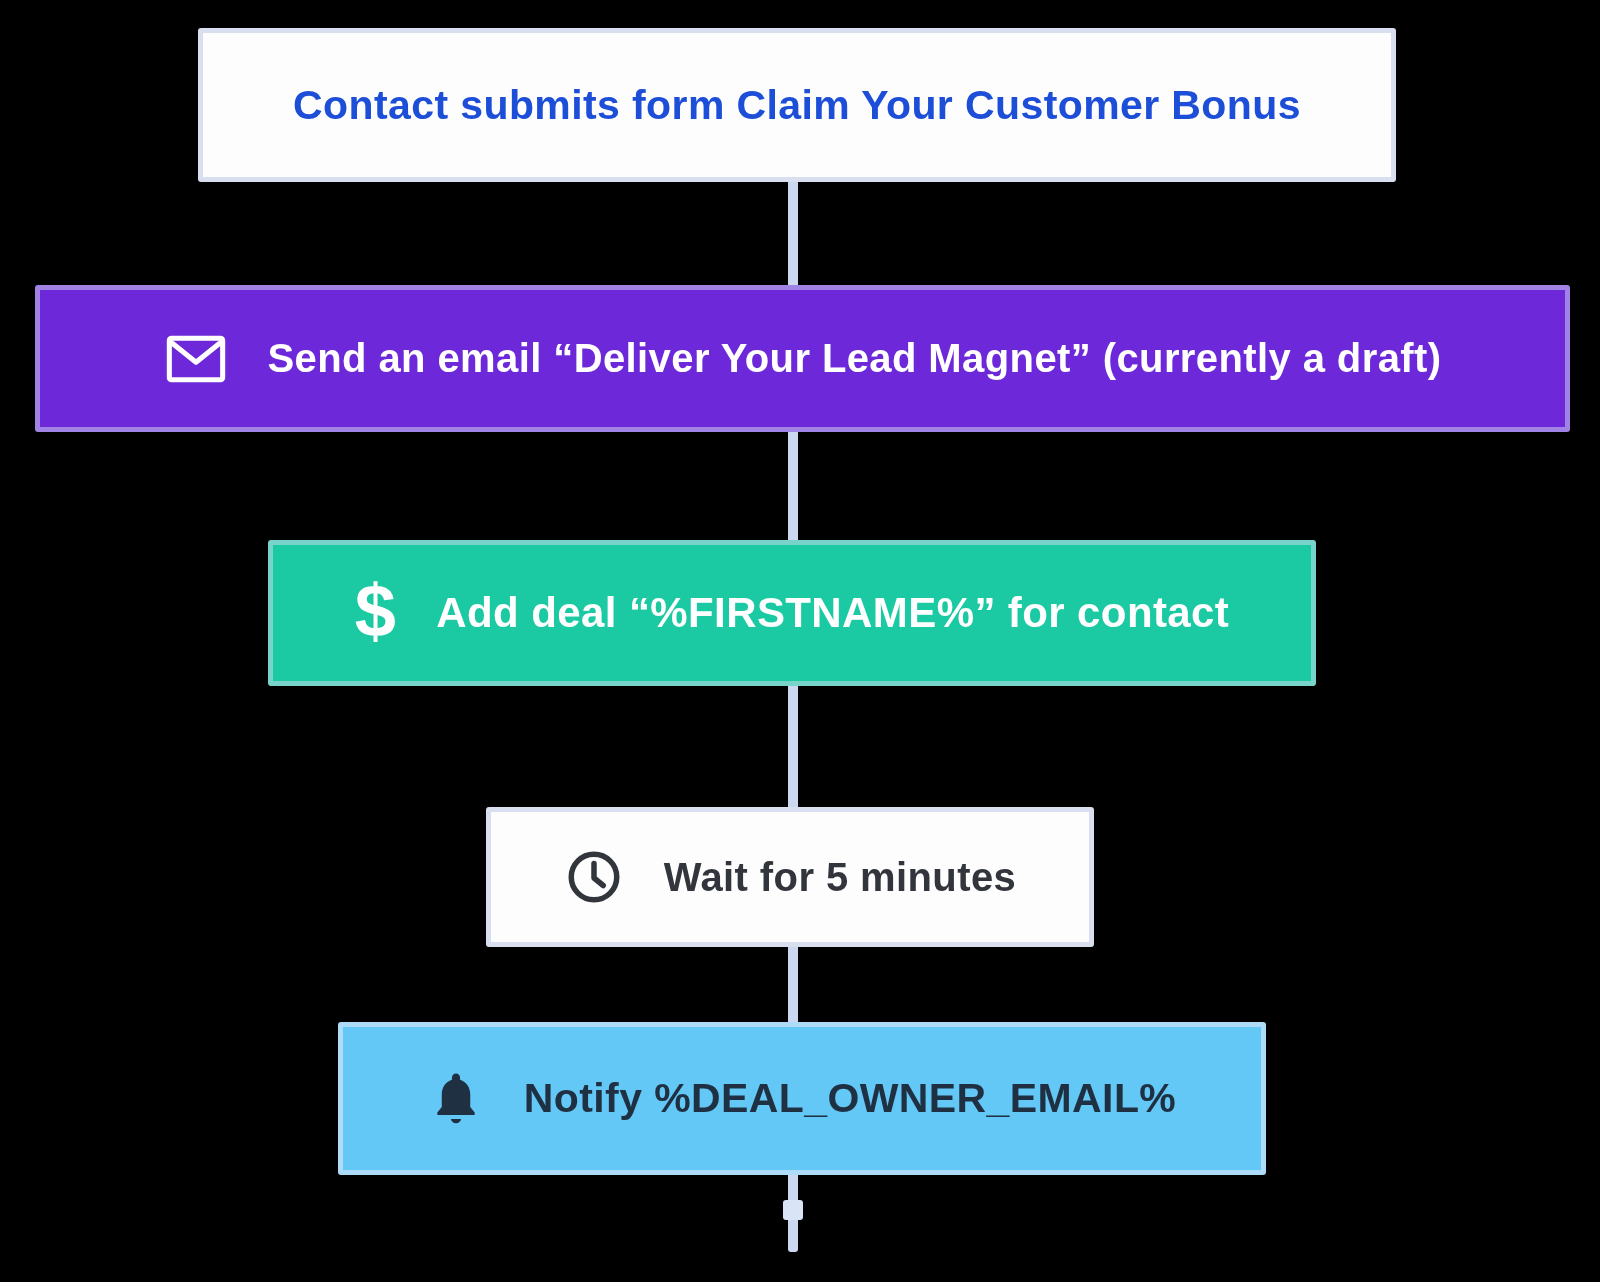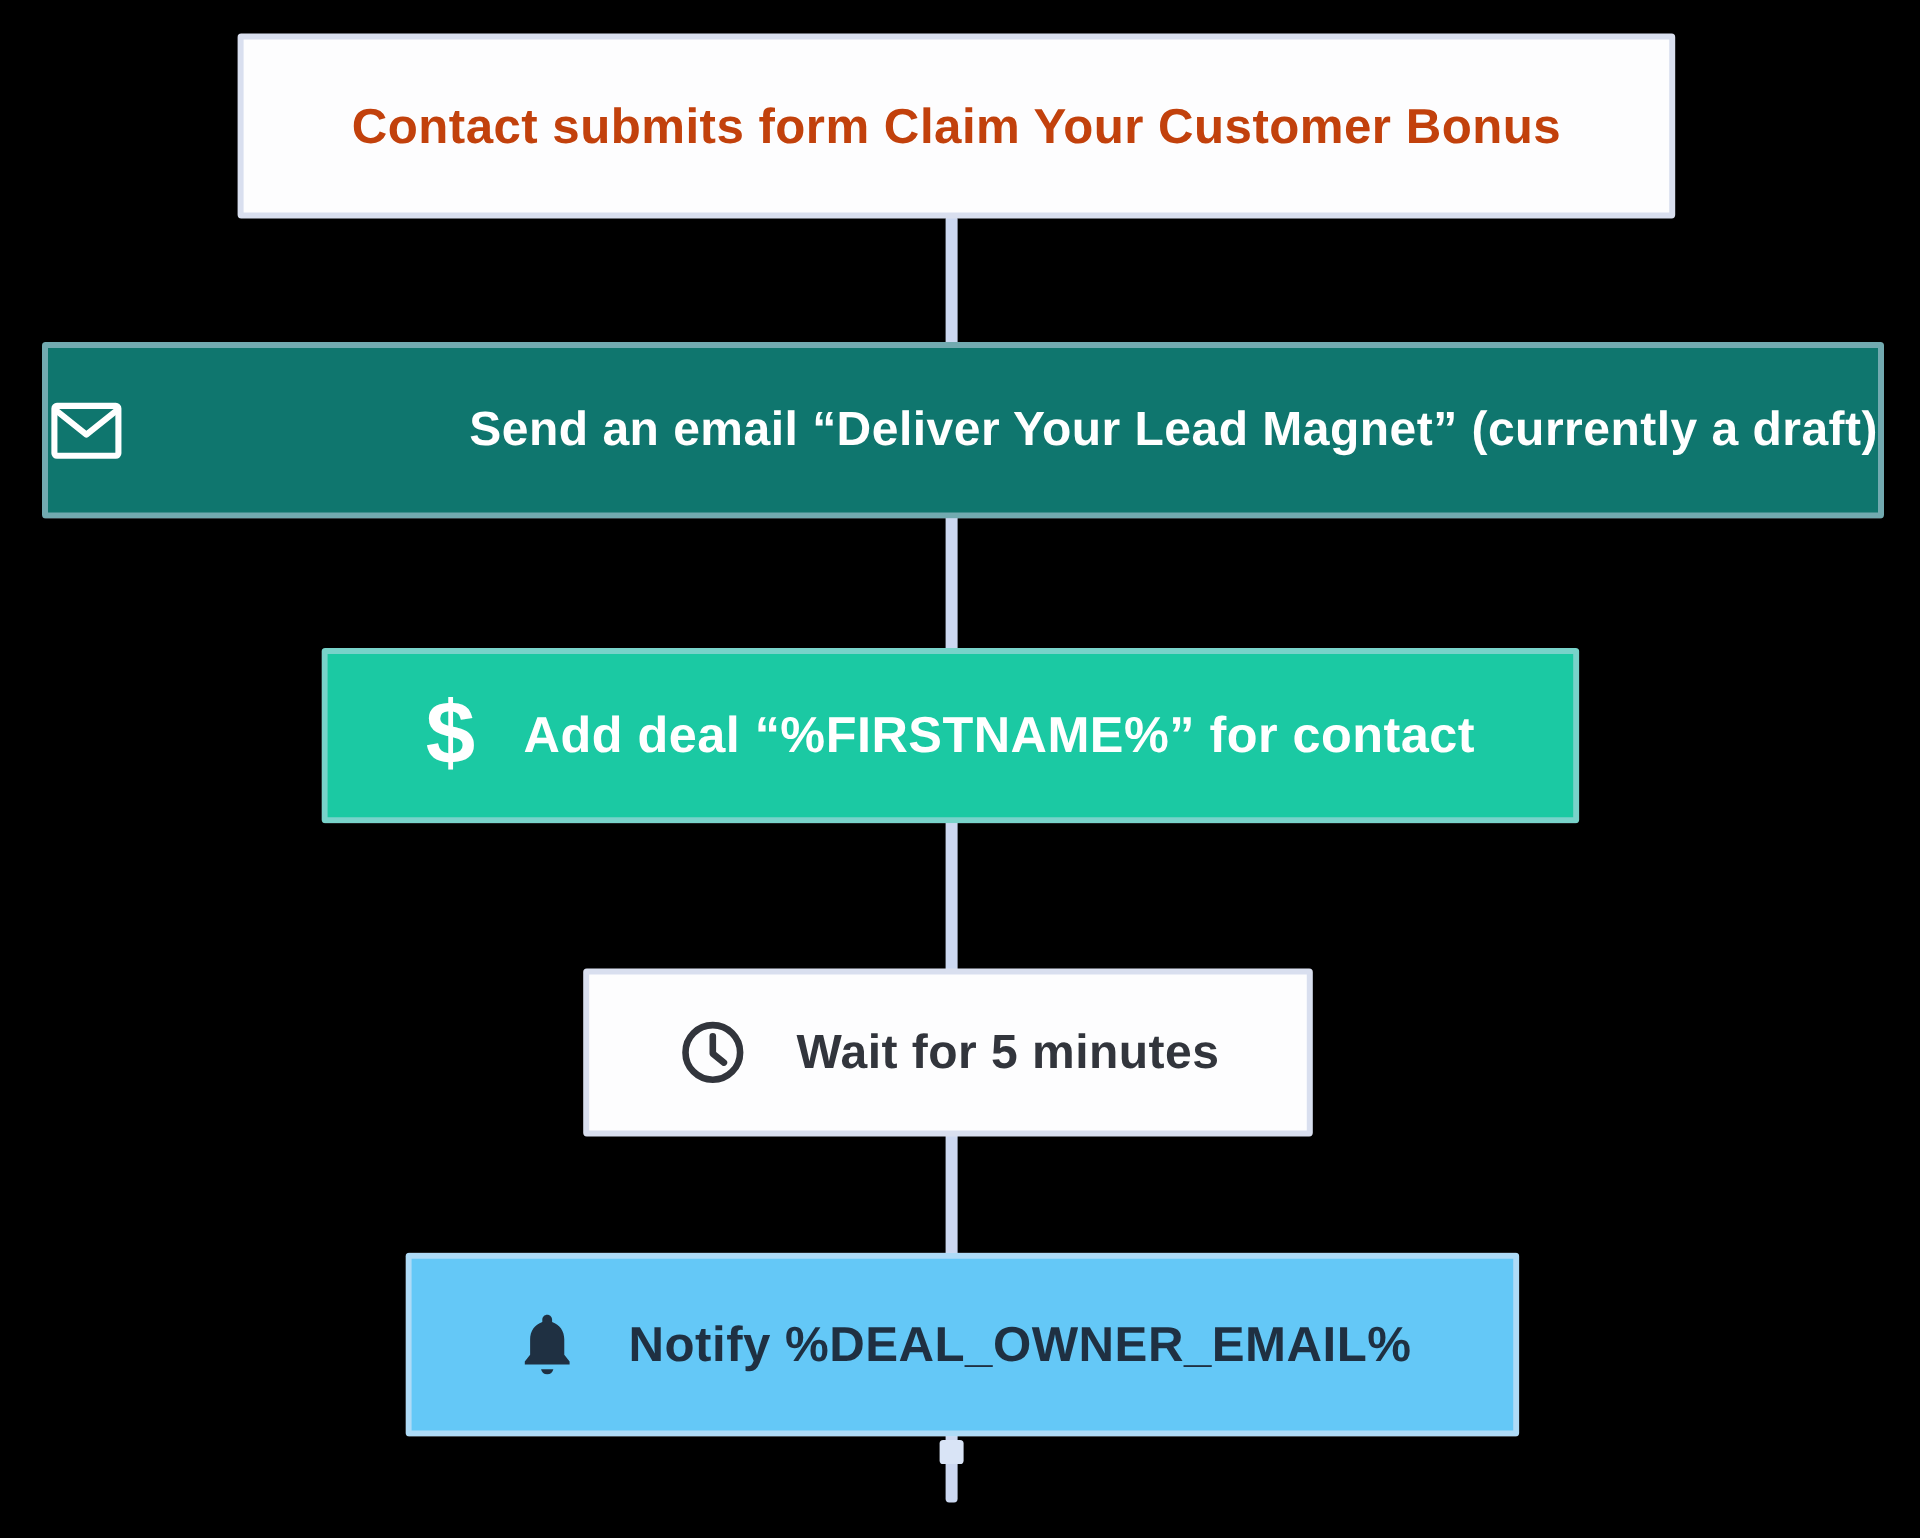--- a/index.html
+++ b/index.html
@@ -34,43 +34,43 @@
     border:5px solid #d9dfef;
     border-radius:3px;
     font-weight:700;
     letter-spacing:0.4px;
     white-space:nowrap;
   }
   .node-0 { left:198px; top:28px;   width:1198px; height:154px; font-size:41px; }
   .node-1 { left:35px;  top:285px;  width:1535px; height:147px; font-size:40px; }
   .node-2 { left:268px; top:540px;  width:1048px; height:146px; font-size:42px; }
   .node-3 { left:486px; top:795px;  width:608px;  height:140px; font-size:40px; }
-  .node-4 { left:338px; top:1044px; width:928px;  height:153px; font-size:41px; }
+  .node-4 { left:338px; top:1022px; width:928px;  height:153px; font-size:41px; }
   .icon { display:flex; align-items:center; justify-content:center; flex:0 0 auto; }
   .dollar-glyph {
     font-size:74px;
     font-weight:700;
     line-height:1;
     transform:translateY(-2px);
   }
   .label { display:inline-block; }
 </style>
 </head>
 <body>
 
 <div class="canvas" style="background: rgb(0, 0, 0);">
 
   <div class="connector" style="background: rgb(204, 216, 241);"></div>
   <div class="connector-stub" style="background: rgb(217, 228, 246);"></div>
 
-  <div class="node node-0" style="background: rgb(253, 253, 254); color: #c2410c; border-color: rgb(217, 223, 239);">
+  <div class="node node-0" style="background: rgb(253, 253, 254); color: #1d4ed8; border-color: rgb(217, 223, 239);">
     <span class="label">Contact submits form Claim Your Customer Bonus</span>
   </div>
 
-  <div class="node node-1" style="background: #0f766e; color: rgb(255, 255, 255); border-color: rgba(214, 222, 242, 0.5); justify-content: space-between;">
+  <div class="node node-1" style="background: #6d28d9; color: rgb(255, 255, 255); border-color: rgba(214, 222, 242, 0.5);">
     <span class="icon">
       <svg width="64" height="54" viewBox="0 0 24 20" fill="none" stroke="currentColor" stroke-width="1.9" stroke-linecap="round" stroke-linejoin="round">
         <rect x="2" y="2.2" width="20" height="15.6" rx="0.8"></rect>
         <polyline points="3,4 12,11.2 21,4"></polyline>
       </svg>
     </span>
     <span class="label">Send an email “Deliver Your Lead Magnet” (currently a draft)</span>
   </div>
 
   <div class="node node-2" style="background: rgb(27, 201, 163); color: rgb(255, 255, 255); border-color: rgba(214, 222, 242, 0.5);">

